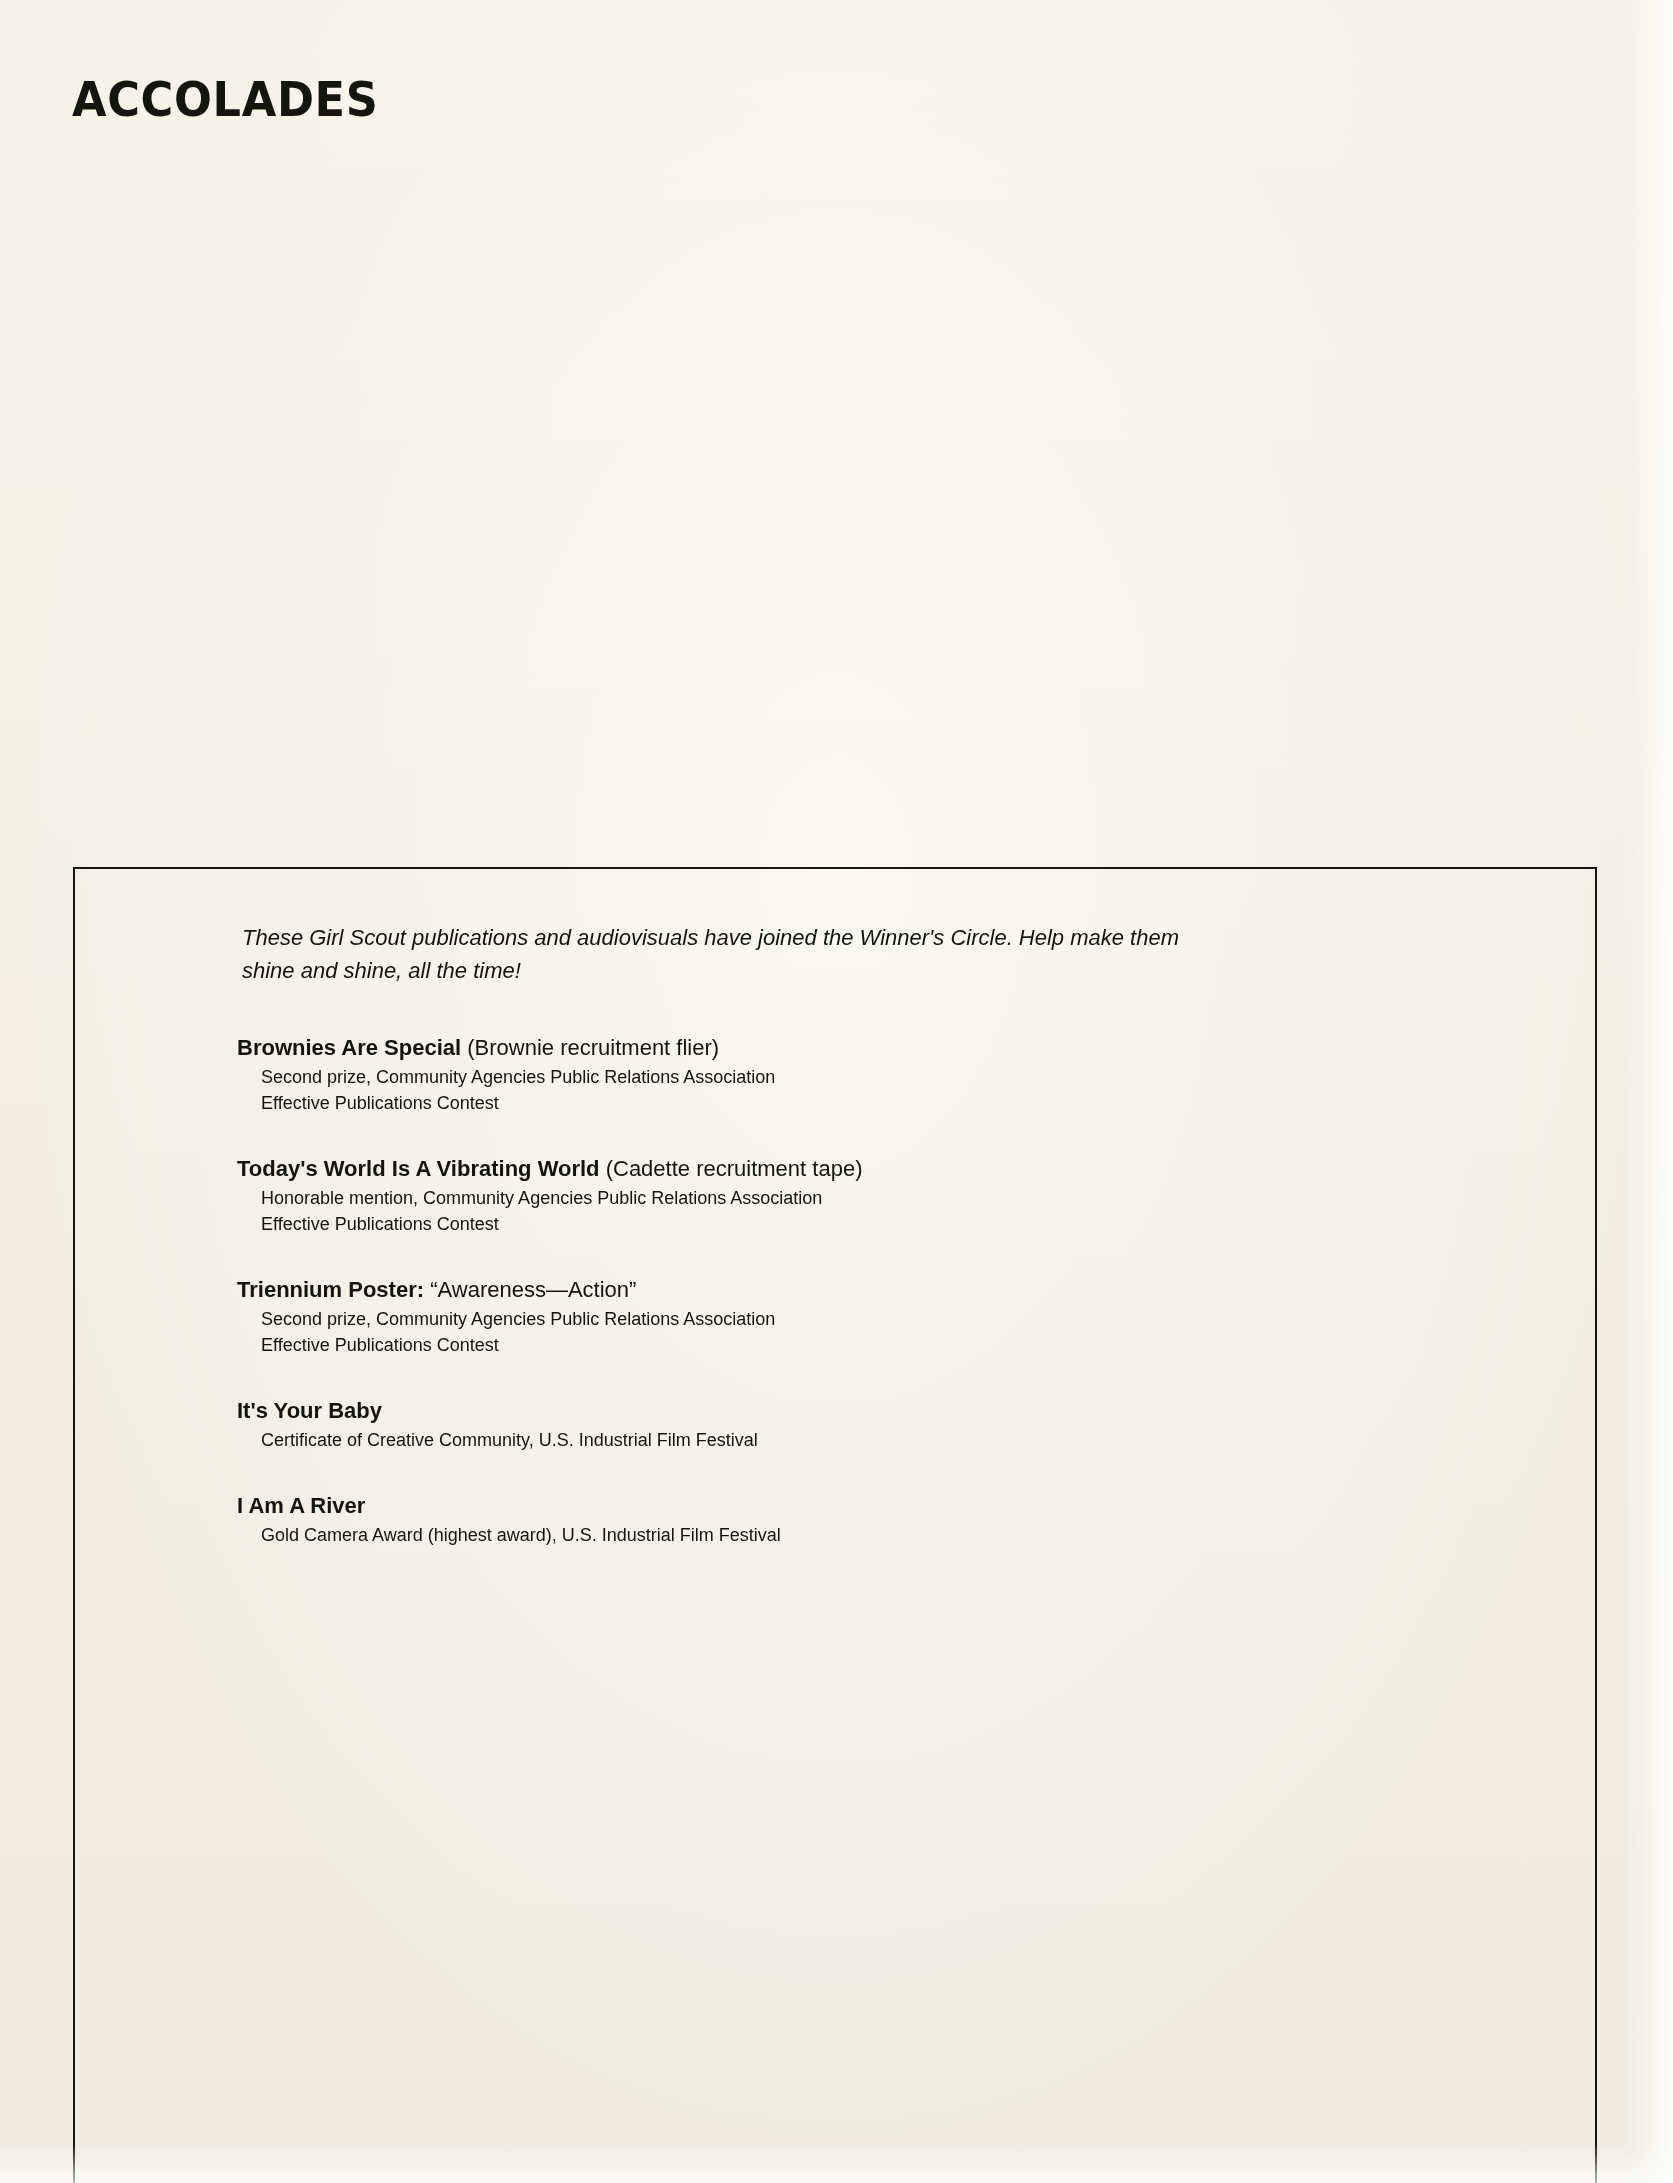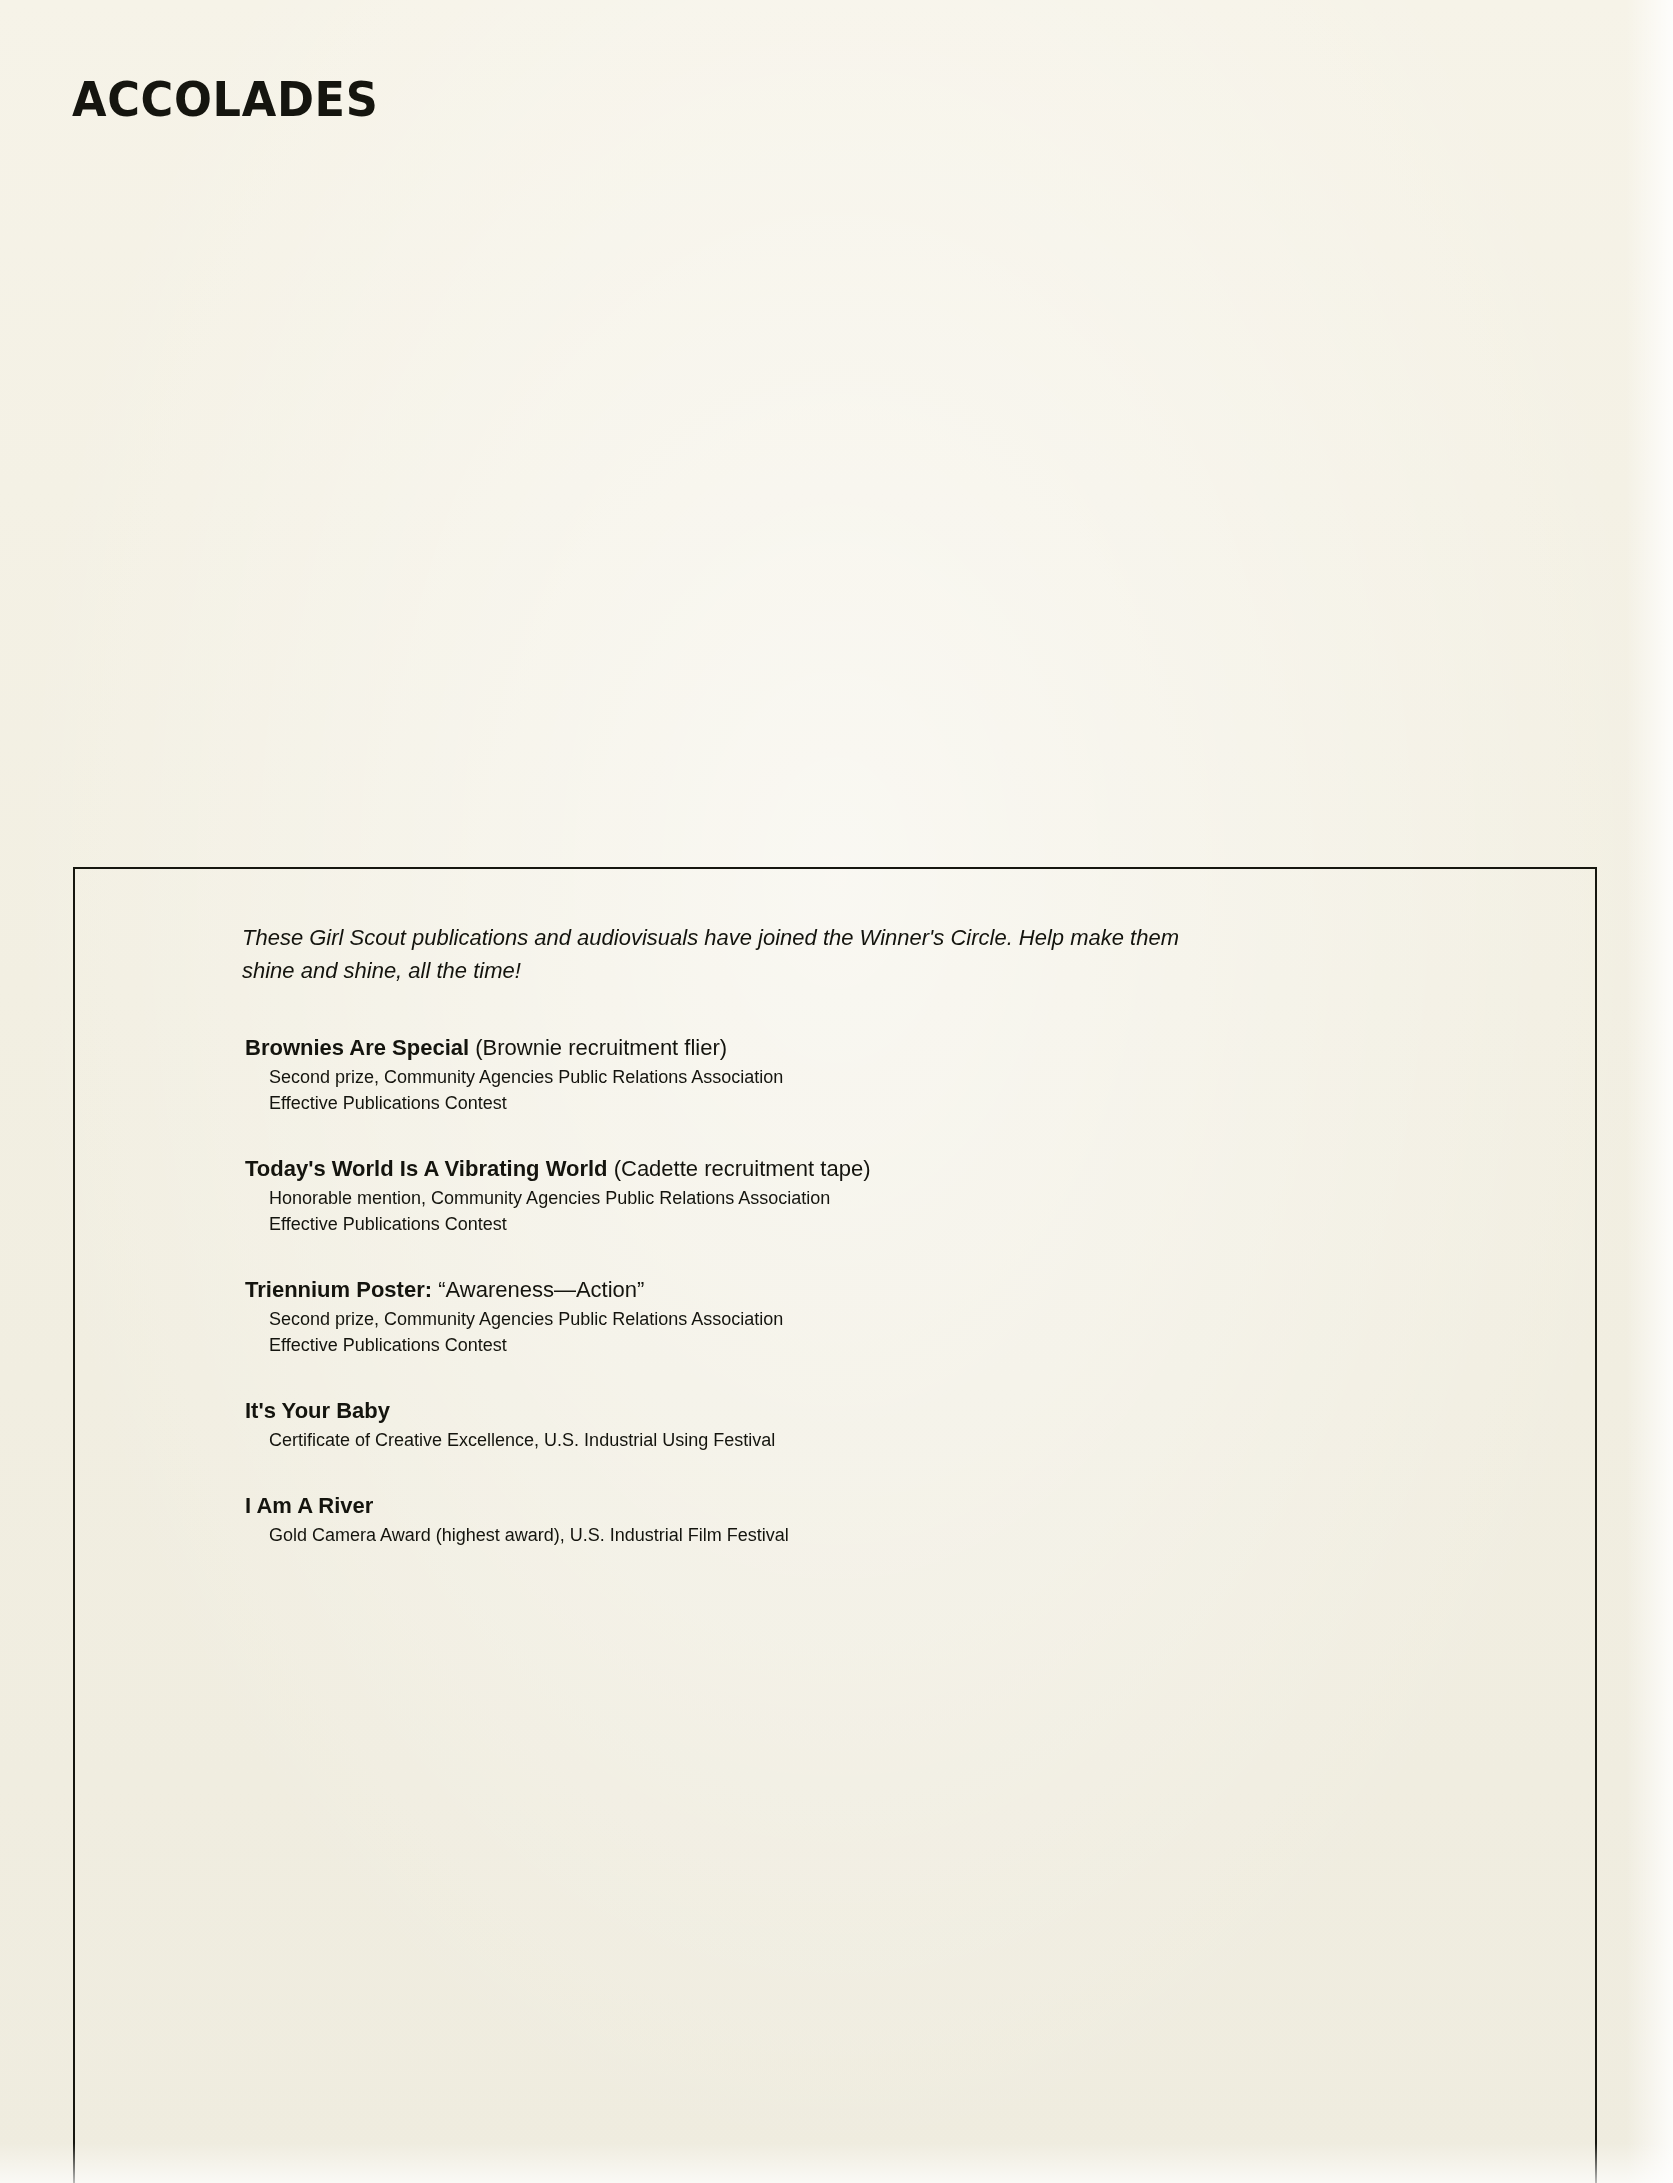--- a/index.html
+++ b/index.html
@@ -153,21 +153,21 @@
     left: 167px;
     top: 53px;
     width: 967px;
     font-size: 22px;
     font-style: italic;
     line-height: 1.48;
     color: #14140e;
   }
   .entries {
     position: absolute;
-    left: 170px;
+    left: 162px;
     top: 163px;
     width: 974px;
   }
   .entry {
     margin-bottom: 37px;
   }
   .entry-title {
     font-size: 22px;
     font-weight: bold;
     color: #14140e;
@@ -268,21 +268,21 @@
       </div>
 
       <div class="entry">
         <div class="entry-title"><span>Triennium Poster:</span><span class="sub"> “Awareness—Action”</span></div>
         <div class="entry-line">Second prize, Community Agencies Public Relations Association</div>
         <div class="entry-line">Effective Publications Contest</div>
       </div>
 
       <div class="entry">
         <div class="entry-title"><span>It's Your Baby</span><span class="sub"></span></div>
-        <div class="entry-line">Certificate of Creative Excellence, U.S. Industrial Using Festival</div>
+        <div class="entry-line">Certificate of Creative Community, U.S. Industrial Film Festival</div>
       </div>
 
       <div class="entry">
         <div class="entry-title"><span>I Am A River</span><span class="sub"></span></div>
         <div class="entry-line">Gold Camera Award (highest award), U.S. Industrial Film Festival</div>
       </div>
 
     </div>
   </div>
 

